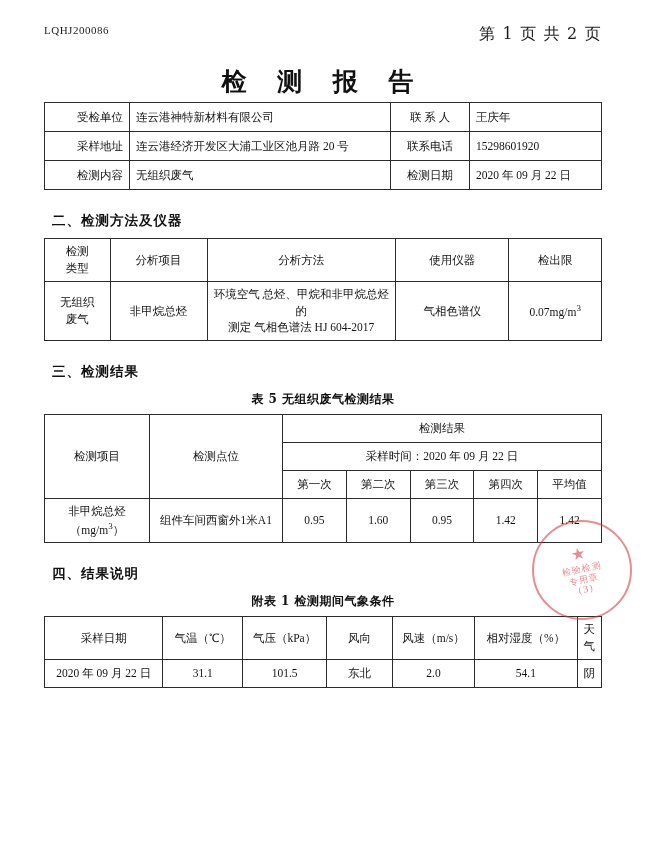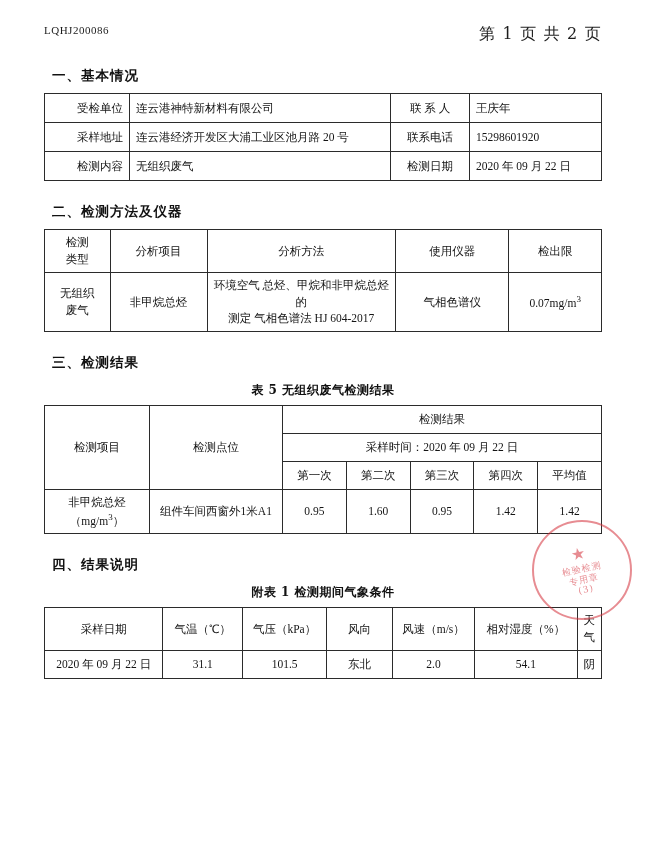--- a/index.html
+++ b/index.html
@@ -147,22 +147,22 @@
 </head>
 <body>
 
 <div class="page">
 
   <div class="header-row">
     <div class="doc-no">LQHJ200086</div>
     <div class="page-no">第 1 页 共 2 页</div>
   </div>
 
-
-  <div class="section-head">一、基本情况</div>
+  <div class="title">检 测 报 告</div>
+
   <table id="tbl-basic">
     <tbody>
         <tr>
       <td class="lbl">受检单位</td>
       <td class="val-wide l">连云港神特新材料有限公司</td>
       <td class="lbl2">联 系 人</td>
       <td class="l">王庆年</td>
     </tr>
     <tr>
       <td class="lbl">采样地址</td>

